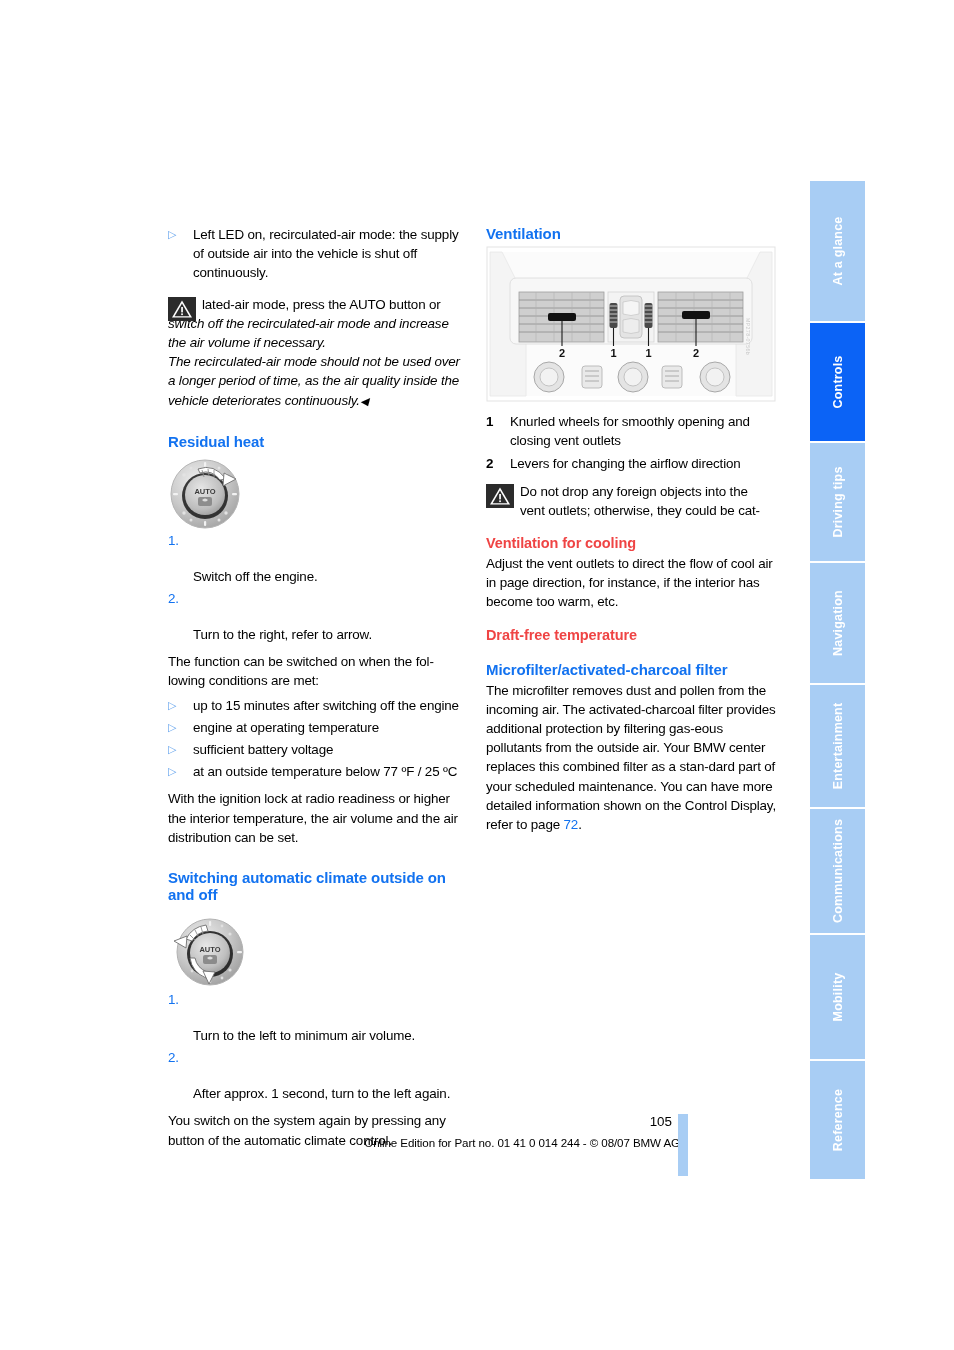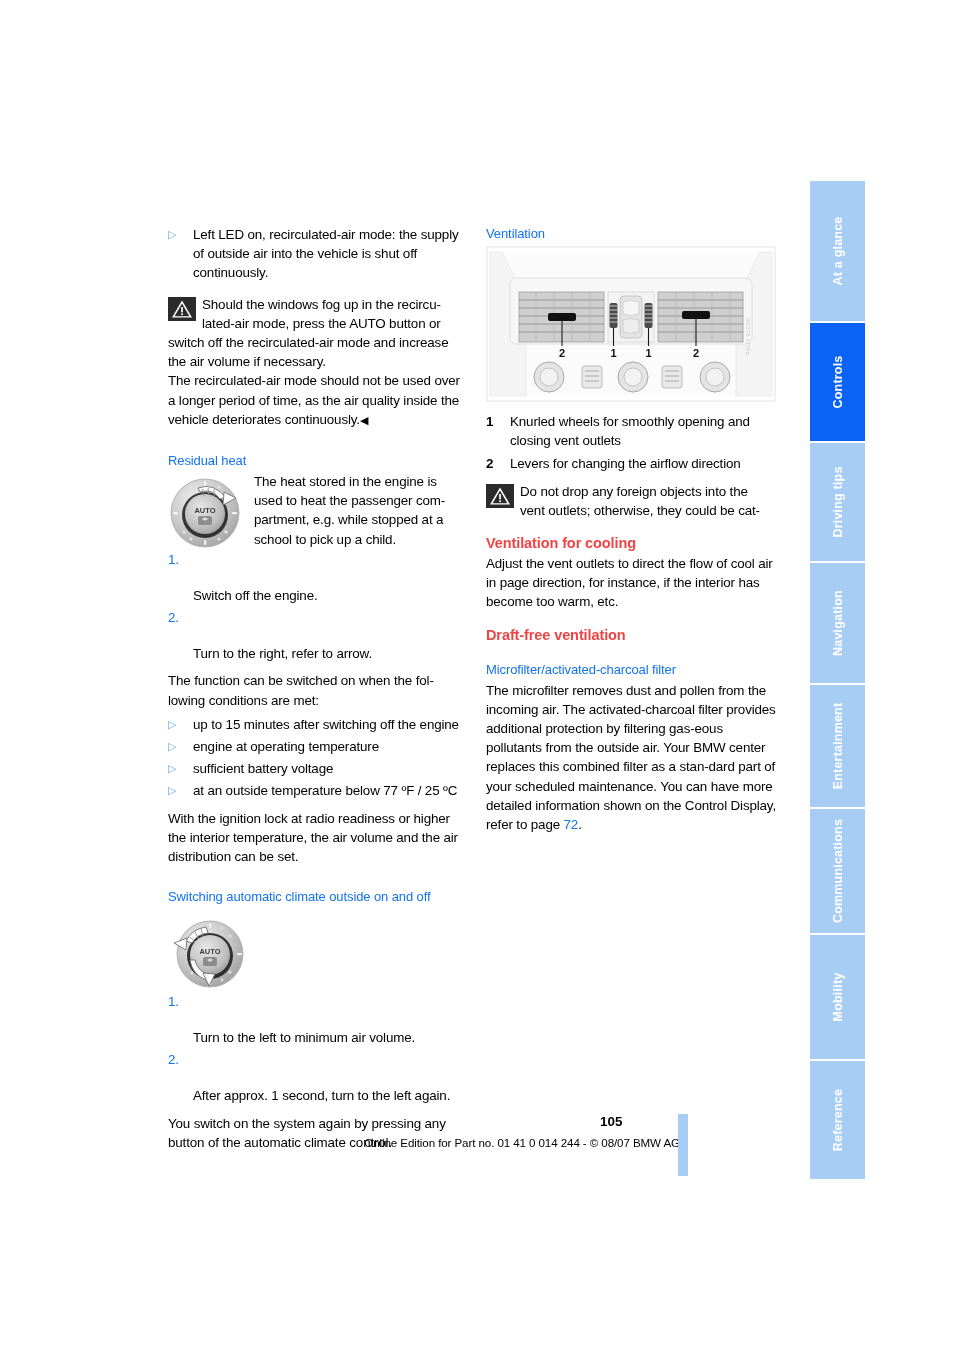--- a/index.html
+++ b/index.html
@@ -14,22 +14,22 @@
   .page { position:absolute; inset:0; }
 
   
   .col { position:absolute; top:225px; width:295px; }
   .col-left  { left:168px; }
   .col-right { left:486px; }
 
   
   .h-main {
     color:#1272f0;
-    font-weight:normal;
-    font-size:13px;
+    font-weight:bold;
+    font-size:15px;
     line-height:17px;
     margin:0 0 3px 0;
     letter-spacing:-0.1px;
   }
   .h-sub {
     color:#ef4444;
     font-weight:bold;
     font-size:14.5px;
     line-height:17px;
     margin:0 0 2px 0;
@@ -68,21 +68,21 @@
   
   .warn { position:relative; font-size:13.4px; line-height:19.2px; letter-spacing:-0.15px; }
   .warn .ico {
     position:absolute; left:0; top:2px;
     width:28px; height:24px;
     background:#2b2b2b;
     display:block;
   }
   .warn .ico svg { position:absolute; left:3px; top:2px; }
   .warn .first2 { padding-left:34px; }
-  .warn .rest { padding-left:0; }
+  .warn .rest { padding-left:0;font-style:italic; }
 
   .endmark { font-size:11px; }
 
   
   .vent-fig {
     position:relative;
     width:290px; height:156px;
     background:#ffffff;
     margin:4px 0 10px 0;
     overflow:hidden;
@@ -119,22 +119,22 @@
   
   .footer { position:absolute; left:0; top:1120px; width:954px; }
   .foot-line {
     position:absolute; left:0; top:16px; width:680px;
     text-align:right;
     font-size:11.6px;
     letter-spacing:-0.1px;
   }
   .pageno {
     position:absolute; left:600px; top:-6px; width:72px;
+    text-align:right;
     font-size:13.4px;
-    font-weight:bold;
   }
   .foot-bar {
     position:absolute; left:678px; top:-6px;
     width:10px; height:62px;
     background:#a8cdf4;
   }
 </style>
 </head>
 <body>
 
@@ -151,21 +151,20 @@
 
     <div class="warn">
       <span class="ico">
         <svg width="22" height="20" viewBox="0 0 22 20">
           <polygon points="11,1.5 21,18.5 1,18.5" fill="#ffffff"></polygon>
           <polygon points="11,4.6 18.4,17.3 3.6,17.3" fill="#2b2b2b"></polygon>
           <rect x="10.2" y="8" width="1.7" height="5.4" fill="#ffffff"></rect>
           <rect x="10.2" y="14.4" width="1.7" height="1.7" fill="#ffffff"></rect>
         </svg>
       </span>
-      <p class="body first2">Should the windows fog up in the recircu-</p>
       <p class="body first2">lated-air mode, press the AUTO button or</p>
       <p class="body rest">switch off the recirculated-air mode and increase the air volume if necessary.</p>
       <p class="body rest"><span>The recirculated-air mode should not be used over a longer period of time, as the air quality inside the vehicle deteriorates continuously.</span><span class="endmark">◀</span></p>
     </div>
 
     <div class="gap-lg"></div>
 
     <h2 class="h-main">Residual heat</h2>
 
     <div style="position:relative; min-height:78px;">
@@ -211,21 +210,20 @@
 
           <path d="M30 12 q16 -6 28 10 l-6 1 q-8 -11 -20 -7 z" fill="#ffffff" stroke="#6e6e6e" stroke-width="0.9"></path>
           <polygon points="56,16 68,22 55,29" fill="#ffffff" stroke="#6e6e6e" stroke-width="0.9"></polygon>
           <g stroke="#8f8f8f" stroke-width="0.9">
             <line x1="34" y1="13" x2="36" y2="20"></line>
             <line x1="40" y1="12" x2="41" y2="19"></line>
             <line x1="46" y1="13" x2="46" y2="20"></line>
           </g>
         </svg>
       </span>
-      <p class="body" style="margin-left:86px;">The heat stored in the engine is used to heat the passenger com-partment, e.g. while stopped at a school to pick up a child.</p>
     </div>
 
     <div class="num">
       <span class="n">1.</span>
       <span class="txt">Switch off the engine.</span>
     </div>
     <div class="num">
       <span class="n">2.</span>
       <span class="txt">Turn to the right, refer to arrow.</span>
     </div>
@@ -444,21 +442,21 @@
       <p class="body first2">vent outlets; otherwise, they could be cat-</p>
     </div>
 
     <div class="gap-md"></div>
 
     <h3 class="h-sub">Ventilation for cooling</h3>
     <p class="body">Adjust the vent outlets to direct the flow of cool air in page direction, for instance, if the interior has become too warm, etc.</p>
 
     <div class="gap-md"></div>
 
-    <h3 class="h-sub">Draft-free ventilation</h3>
+    <h3 class="h-sub">Draft-free temperature</h3>
 
     <div class="gap-md"></div>
 
     <h2 class="h-main">Microfilter/activated-charcoal filter</h2>
     <p class="body"><span>The microfilter removes dust and pollen from the incoming air. The activated-charcoal filter provides additional protection by filtering gas-eous pollutants from the outside air. Your BMW center replaces this combined filter as a stan-dard part of your scheduled maintenance. You can have more detailed information shown on the Control Display, refer to page </span><span style="color:#1272f0;">72</span><span>.</span></p>
   </div>
 
   <div class="tabs">
     <div class="tab" style="height:140px;">
       <span>At a glance</span>

